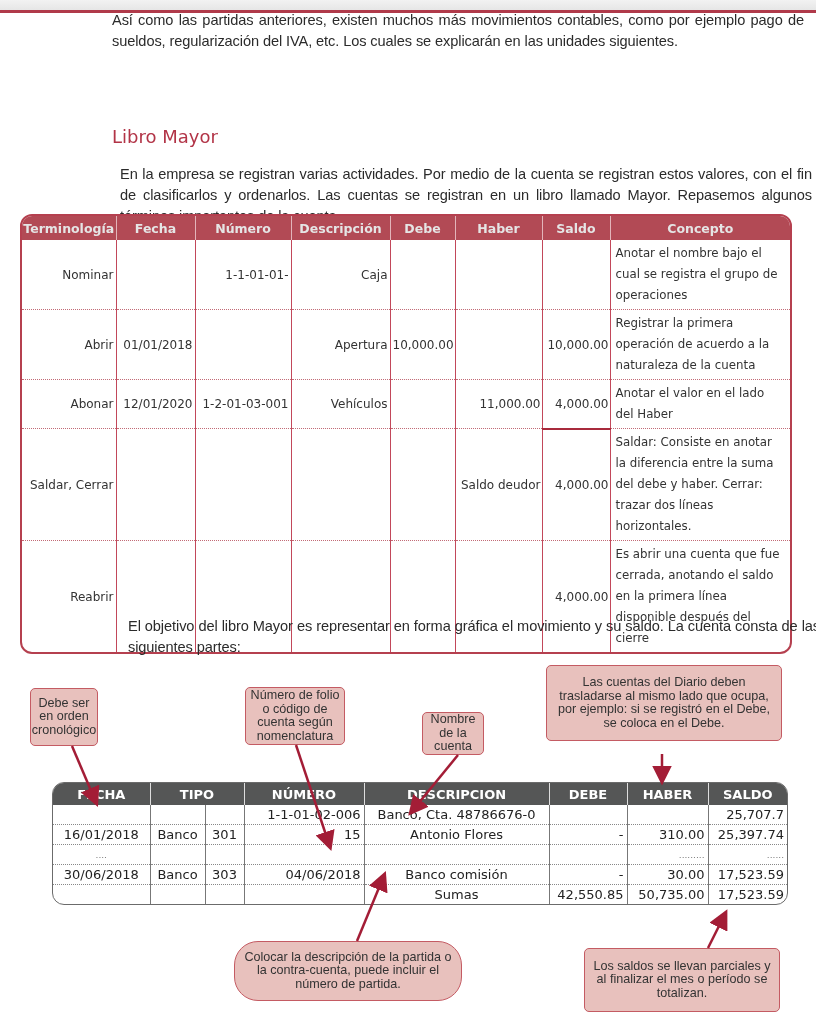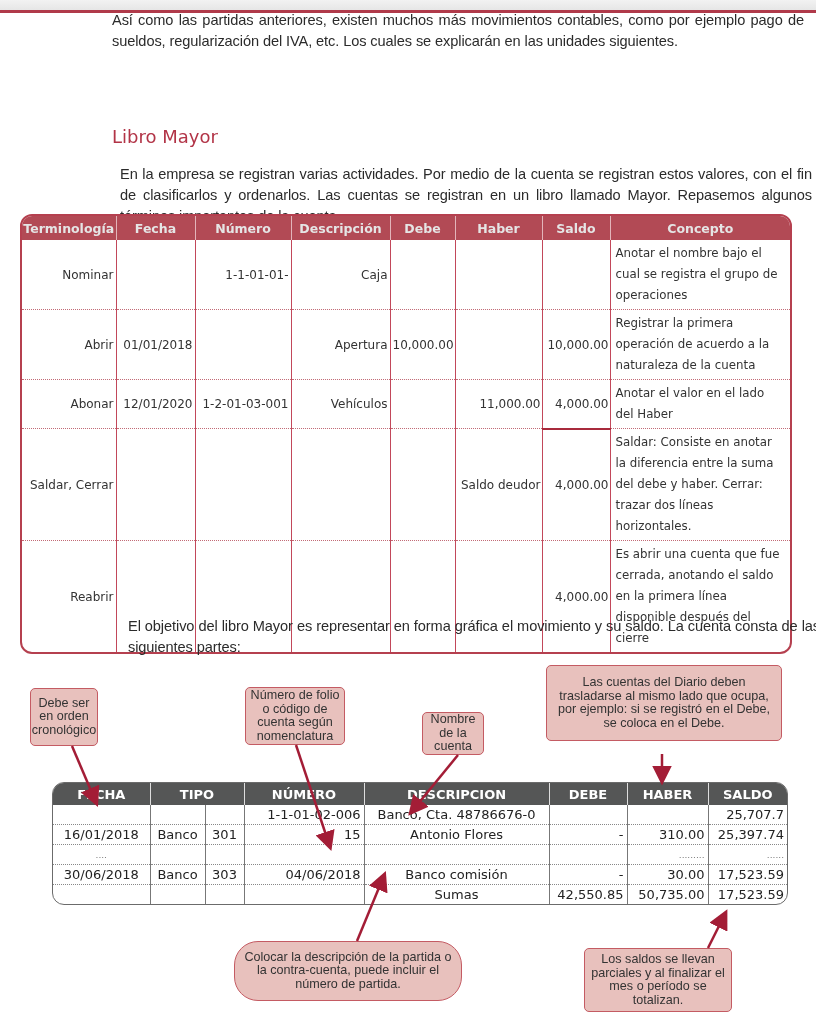--- a/index.html
+++ b/index.html
@@ -170,21 +170,21 @@
   </table>
 </div>
 
 <p class="para" style="top:600px;margin:16px;">El objetivo del libro Mayor es representar en forma gráfica el movimiento y su saldo. La cuenta consta de las siguientes partes:</p>
 
 <div class="callout" style="left:30px;top:688px;width:68px;height:58px;">Debe ser en orden cronológico</div>
 <div class="callout" style="left:221px;top:687px;width:100px;height:58px;margin-left:24px;">Número de folio o código de cuenta según nomenclatura</div>
 <div class="callout" style="left:422px;top:712px;width:62px;height:43px;">Nombre de la cuenta</div>
 <div class="callout" style="left:546px;top:665px;width:236px;height:76px;">Las cuentas del Diario deben trasladarse al mismo lado que ocupa, por ejemplo: si se registró en el Debe, se coloca en el Debe.</div>
 <div class="callout" style="left:234px;top:941px;width:228px;height:60px;border-radius:24px;">Colocar la descripción de la partida o la contra-cuenta, puede incluir el número de partida.</div>
-<div class="callout" style="left:584px;top:948px;width:148px;height:64px;">Los saldos se llevan parciales y al finalizar el mes o período se totalizan.</div>
+<div class="callout" style="left:584px;top:948px;width:196px;height:64px;">Los saldos se llevan parciales y al finalizar el mes o período se totalizan.</div>
 
 <div class="lt">
   <table>
     <colgroup>
       <col style="width:97px">
         <col style="width:55px">
         <col style="width:39px">
         <col style="width:120px">
       <col style="width:185px">
         <col style="width:78px">

